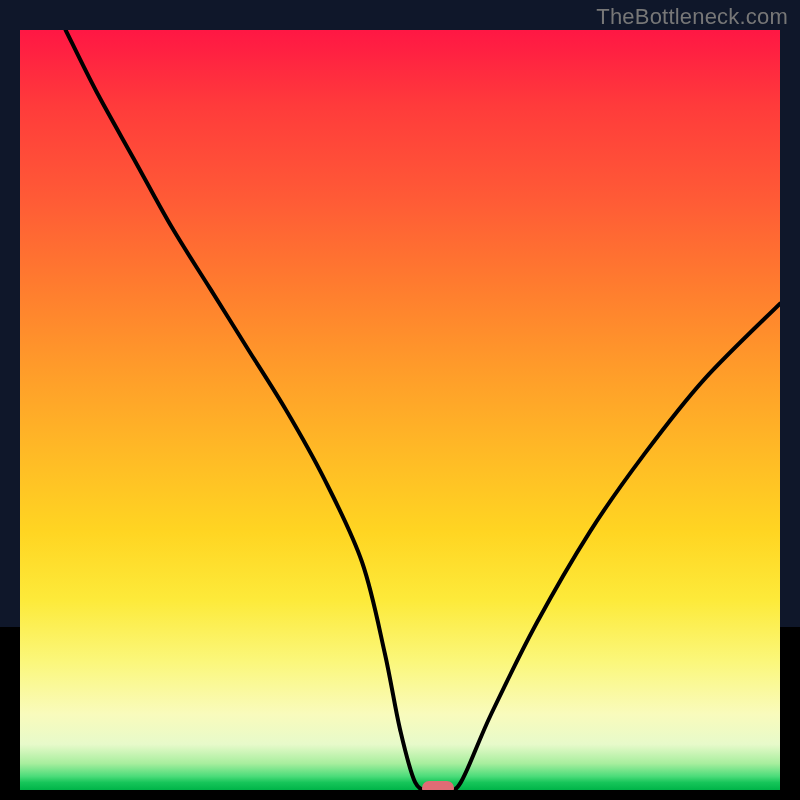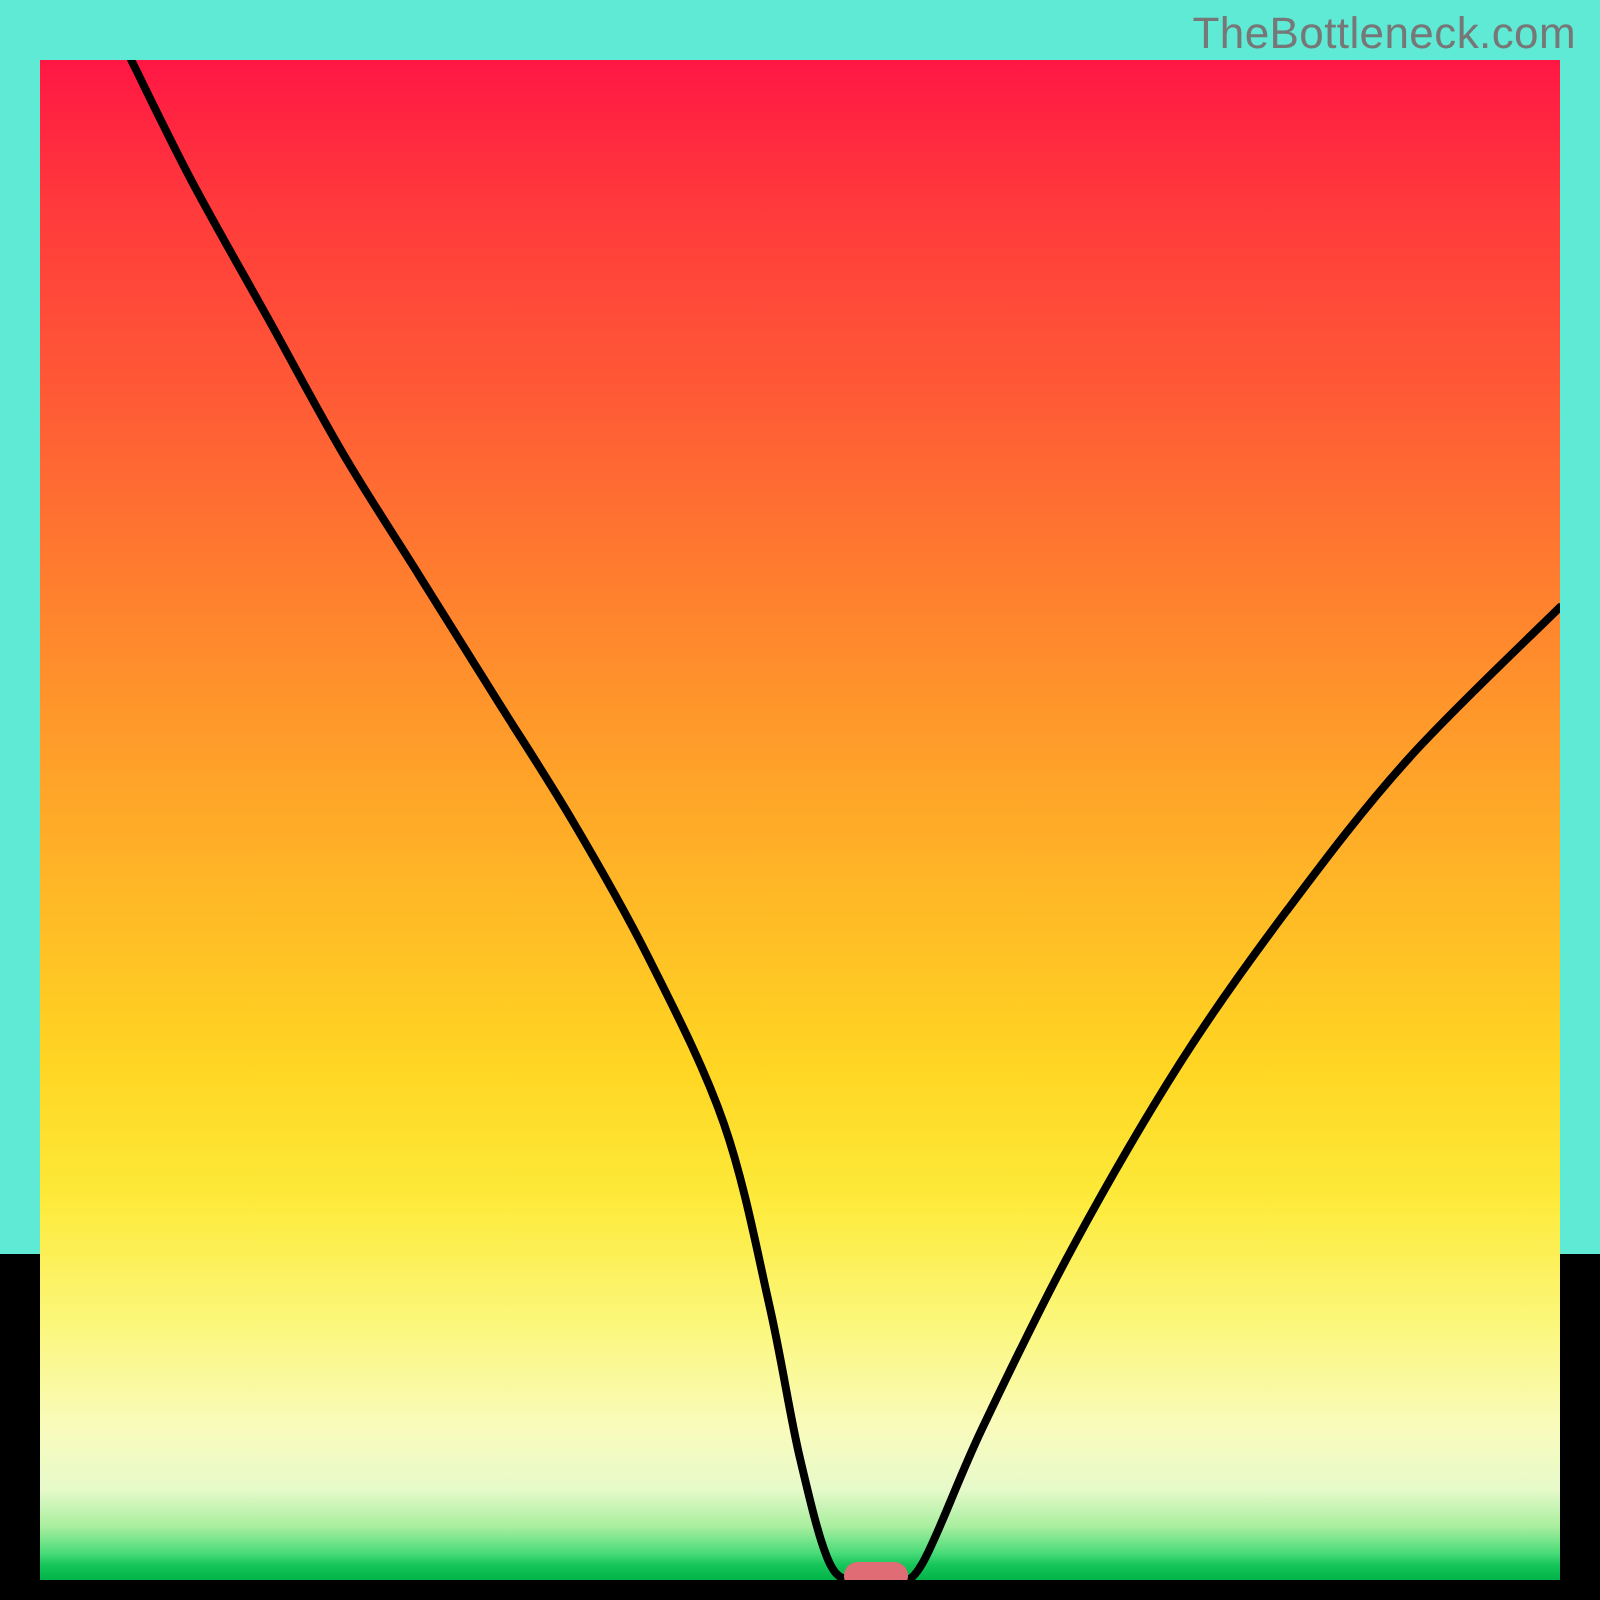--- a/index.html
+++ b/index.html
@@ -8,21 +8,21 @@
     width: 800px;
     height: 800px;
     background: #000;
     overflow: hidden;
     font-family: Arial, Helvetica, sans-serif;
   }
   .frame {
     position: relative;
     width: 800px;
     height: 627px;
-    background: #5eead4;
+    background: #0f172a;
   }
   .watermark {
     position: absolute;
     top: 4px;
     right: 12px;
     color: #777;
     font-size: 22px;
     font-weight: 500;
     letter-spacing: 0.2px;
     z-index: 5;

